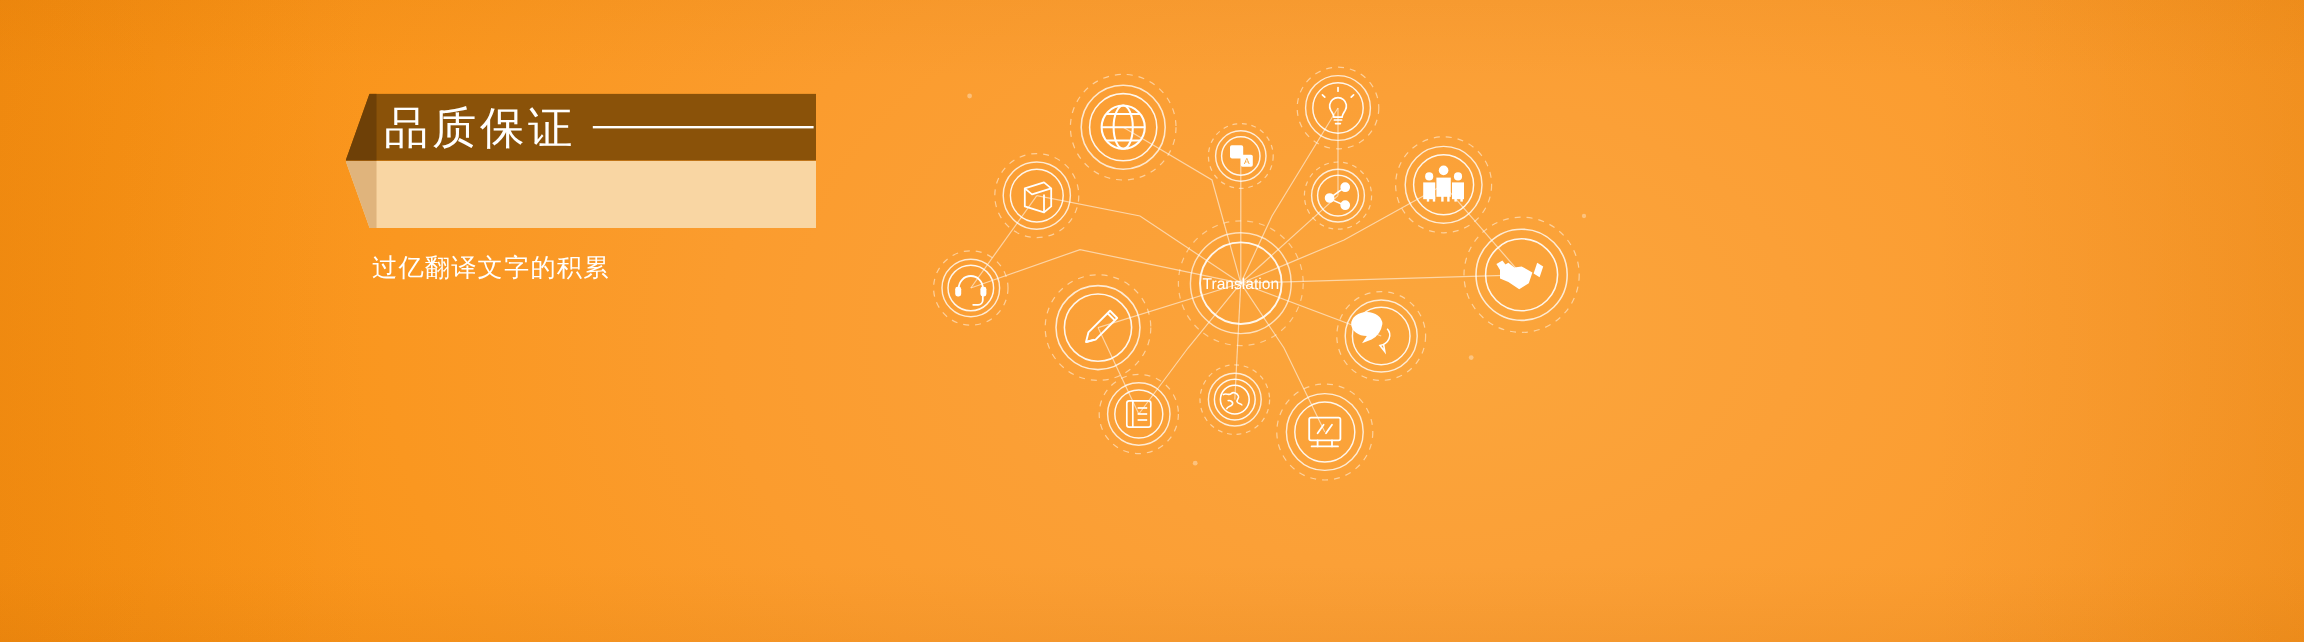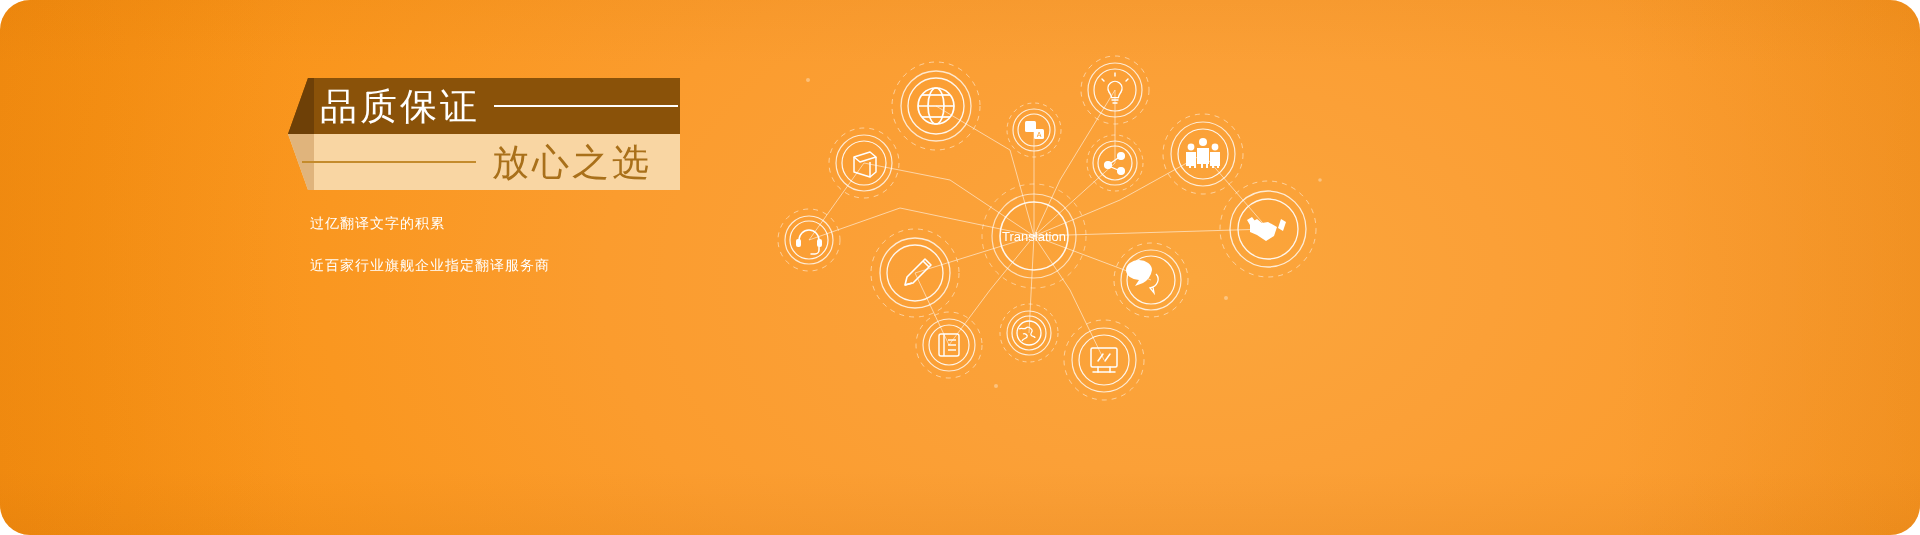--- a/index.html
+++ b/index.html
@@ -13,21 +13,20 @@
     height: 535px;
     overflow: hidden;
     background: radial-gradient(ellipse 1400px 900px at 62% 52%,
                   #fba63c 0%,
                   #fba037 22%,
                   #fb9c2e 42%,
                   #fa9720 62%,
                   #f99214 80%,
                   #f78d0c 100%);
     font-family: "Liberation Sans", "DejaVu Sans", sans-serif;
-    border-radius: 30px;
   }
   
   #vignette {
     position: absolute;
     inset: 0;
     background:
       linear-gradient(90deg, rgba(180,90,0,0.13) 0%, rgba(180,90,0,0.00) 16%,
                              rgba(180,90,0,0.00) 84%, rgba(180,90,0,0.13) 100%),
       linear-gradient(180deg, rgba(180,90,0,0.06) 0%, rgba(180,90,0,0.00) 12%,
                              rgba(180,90,0,0.00) 88%, rgba(180,90,0,0.09) 100%);
@@ -122,21 +121,21 @@
   .bullets {
     position: absolute;
     left: 310px;
     top: 210px;
     display: flex;
     flex-direction: column;
     gap: 16px;
   }
   .bullet-line {
     color: #ffffff;
-    font-size: 14px;
+    font-size: 21px;
     line-height: 26px;
     letter-spacing: 1px;
     white-space: nowrap;
     font-family: "DejaVu Sans", "Liberation Sans", sans-serif;
   }
 
   
   #network {
     position: absolute;
     left: 760px;
@@ -157,29 +156,24 @@
     <div class="ribbon"></div>
     <div class="ribbon-dark-edge"></div>
     <div class="ribbon2"></div>
     <div class="ribbon2-dark-edge"></div>
 
     <div class="title-row top">
       <span class="title-text light">品质保证</span>
       <span class="rule light"></span>
     </div>
 
-    <div class="title-row bottom">
-      <span class="rule dark"></span>
-      <span class="title-text dark">放心之选</span>
-    </div>
   </div>
 
   <div class="bullets">
     <div class="bullet-line">过亿翻译文字的积累</div>
-    <div class="bullet-line">近百家行业旗舰企业指定翻译服务商</div>
   </div>
 
   <div id="network">
     <svg width="620" height="400" viewBox="0 0 620 400" xmlns="http://www.w3.org/2000/svg">
       <g stroke="#ffffff" stroke-opacity="0.55" fill="none" stroke-width="1">
         <path d="M176,76 L250,120 L274,206"></path>
         <path d="M274,100 L274,206"></path>
         <path d="M355,60 L300,150 L274,206"></path>
         <path d="M104,133 L190,150 L274,206"></path>
         <path d="M355,133 L274,206"></path>

